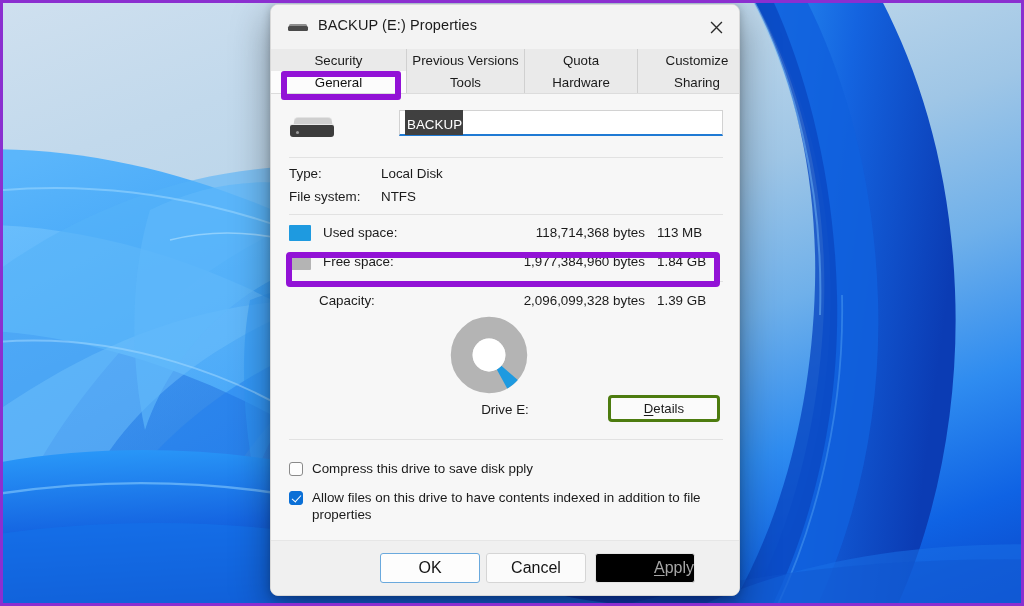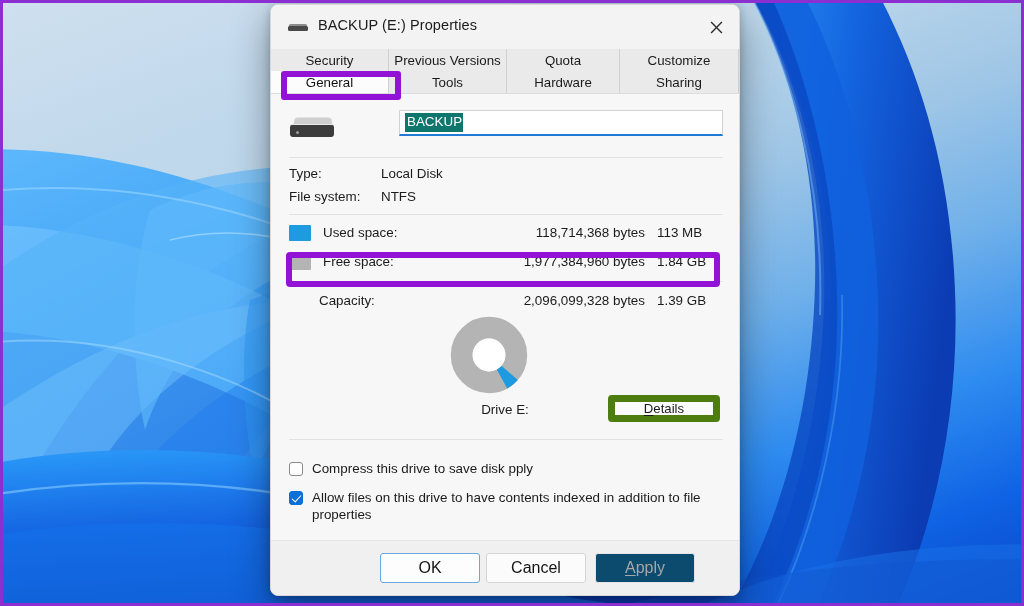--- a/index.html
+++ b/index.html
@@ -37,75 +37,75 @@
   .tabstrip{position:relative;margin:0 0 0 0;}
   .tabrow{display:flex;height:22px;}
   .tab{flex:0 0 auto;display:flex;align-items:center;justify-content:center;
        font-size:13.3px;color:#1a1a1a;background:#eaeaea;
        border-right:1px solid #d0d0d0;box-sizing:border-box;position:relative;}
   .tabrow.row1 .tab{border-top:none;}
   .tab.sel{background:#fcfcfc;color:#111;}
   .tabs-underline{height:1px;background:#dcdcdc;}
 
   
-  .w-general{width:118px;}
+  .w-general{width:136px;}
   .w-prev{width:118px;}
   .w-quota{width:113px;}
   .w-custom{width:119px;}
 
   
   .content{position:relative;background:#f7f7f7;height:448px;}
   .panel{position:absolute;left:0;top:0;right:0;bottom:0;background:#f7f7f7;}
 
   .drive-row{position:absolute;left:18px;top:12px;right:16px;height:46px;}
   .drive-ico{position:absolute;left:0px;top:10px;width:46px;height:22px;}
   .drive-ico .shelf{position:absolute;left:1px;top:9px;width:44px;height:12px;background:#3c3c3c;border-radius:2px 2px 3px 3px;}
   .drive-ico .face{position:absolute;left:5px;top:1px;width:38px;height:10px;background:#cfcfcf;border-radius:3px 3px 0 0;
      transform:perspective(40px) rotateX(22deg);}
   .drive-ico .lip{position:absolute;left:1px;top:8px;width:44px;height:3px;background:#e8e8e8;border-radius:2px;}
   .drive-ico .led{position:absolute;left:7px;top:15px;width:3px;height:3px;background:#9a9a9a;border-radius:50%;}
 
   .name-input{position:absolute;left:110px;top:4px;right:0px;height:26px;background:#ffffff;
      border:1px solid #d2d2d2;border-bottom:2px solid #1f7ad4;box-sizing:border-box;
      display:flex;align-items:center;padding-left:5px;}
-  .name-val{font-size:13.4px;color:#ffffff;background:#0f766e;padding:1px 1px 2px 2px;line-height:1.15;}
+  .name-val{font-size:13.4px;color:#ffffff;background:#404040;padding:7px 1px 2px 2px;line-height:1.15;}
 
   .hr{position:absolute;left:18px;right:16px;height:1px;background:#e2e2e2;}
 
   .kv{position:absolute;font-size:13.4px;color:#1b1b1b;}
   .kv-label{left:18px;}
   .kv-value{left:110px;}
 
   .space-row{position:absolute;left:18px;right:16px;height:21px;display:flex;align-items:center;}
   .swatch{width:22px;height:16px;flex:0 0 auto;border-radius:1px;}
   .sp-name{margin-left:12px;font-size:13.4px;color:#1b1b1b;}
   .sp-bytes{position:absolute;right:78px;font-size:13.4px;color:#1b1b1b;text-align:right;white-space:nowrap;}
   .sp-size{position:absolute;right:0px;width:66px;text-align:left;font-size:13.4px;color:#1b1b1b;}
   .cap-label{position:absolute;left:30px;font-size:13.4px;color:#1b1b1b;}
 
   .donut{position:absolute;left:467px;top:320px;width:78px;height:78px;}
   .drive-caption{position:absolute;left:0;right:0;top:405px;text-align:center;font-size:13.4px;color:#1b1b1b;}
   .details-btn{position:absolute;left:337px;top:398px;width:112px;height:27px;background:#fbfbfb;
-     border:7px solid #4d7c0f;border-radius:4px;font-size:13.2px;color:#1a1a1a;
+     border:3px solid #4d7c0f;border-radius:4px;font-size:13.2px;color:#1a1a1a;
      display:flex;align-items:center;justify-content:center;box-sizing:border-box;}
   .acc{text-decoration:underline;text-underline-offset:2px;}
 
   .chk-row{position:absolute;left:18px;right:18px;display:flex;align-items:flex-start;}
   .box{width:14px;height:14px;border:1px solid #8a8a8a;background:#fdfdfd;border-radius:3px;flex:0 0 auto;margin-top:1px;box-sizing:border-box;}
   .box.on{background:#0a6fd6;border-color:#0a6fd6;position:relative;}
   .box.on:after{content:"";position:absolute;left:4px;top:1px;width:4px;height:8px;border:solid #fff;border-width:0 1.7px 1.7px 0;transform:rotate(42deg);}
   .chk-label{margin-left:9px;font-size:13.4px;color:#1b1b1b;line-height:16.5px;}
 
   
   .footer{position:absolute;left:0;right:0;bottom:0;height:54px;background:#f0f0f0;border-top:1px solid #e6e6e6;}
   .btn{position:absolute;top:12px;height:30px;border-radius:3px;font-size:16px;
        display:flex;align-items:center;justify-content:center;box-sizing:border-box;}
   .btn-ok{right:259px;width:100px;background:#fdfdfd;border:1px solid #6aa9dd;color:#141414;}
   .btn-cancel{right:153px;width:100px;background:#fbfbfb;border:1px solid #d5d5d5;color:#141414;}
-  .btn-apply{right:44px;width:100px;background:#0c4a6e;border:1px solid #e4e4e4;color:#a6a6a6;}
+  .btn-apply{right:44px;width:100px;background:#000000;border:1px solid #e4e4e4;color:#a6a6a6;justify-content:flex-end;}
 
   
   .anno{position:absolute;border:6px solid #9212d6;box-sizing:border-box;z-index:40;pointer-events:none;}
   .anno-general{left:281px;top:71px;width:120px;height:29px;border-radius:3px;}
   .anno-free{left:286px;top:252px;width:434px;height:35px;border-radius:4px;}
 </style>
 </head>
 <body>
 
 <div id="root">

